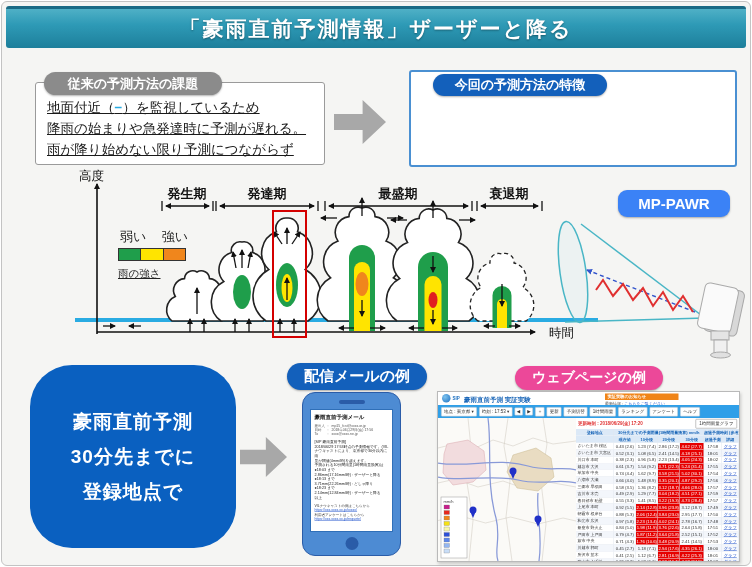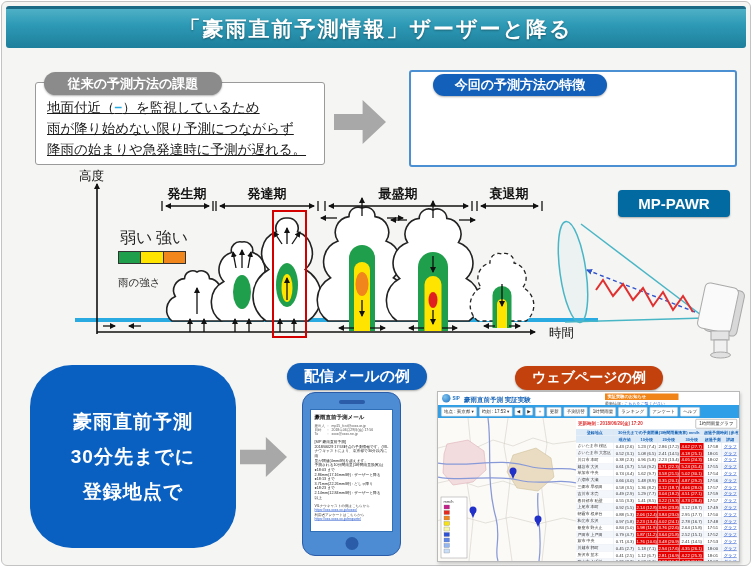--- a/index.html
+++ b/index.html
@@ -36,28 +36,28 @@
   
   #cloud-svg{position:absolute;left:75px;top:168px;width:500px;height:184px;}
   .cyanline{position:absolute;left:75px;top:318px;width:523px;height:4px;background:#29abe2;}
   .axis-x-label{position:absolute;left:549px;top:325px;font-size:12.5px;color:#111;}
   svg text.stage{font-size:13px;font-weight:bold;fill:#111;text-anchor:middle;font-family:"Liberation Sans",sans-serif;}
   svg text.axlab{font-size:12.5px;fill:#111;font-family:"Liberation Sans",sans-serif;}
   .cl{fill:#fff;stroke:#222;stroke-width:1.6;}
   .cl.dash{stroke-dasharray:4 3;stroke-width:1.3;}
   .redbox{position:absolute;left:272px;top:210px;width:31px;height:124px;border:2.5px solid #d40000;}
   .rain-legend{position:absolute;left:118px;top:228px;width:72px;}
-  .rl-top{display:flex;justify-content:space-between;font-size:16px;color:#222;padding:0 2px;}
+  .rl-top{display:flex;justify-content:space-between;font-size:13px;color:#222;padding:0 2px;}
   .rl-bar{display:flex;margin-top:2px;border:1px solid #333;width:66px;}
   .rl-bar i{display:block;width:22px;height:11px;border-right:1px solid #333;}
   .rl-bar i:last-child{border-right:none;}
-  .rl-cap{font-size:10.5px;color:#222;margin-top:12px;}
-
-  
-  .pill-mppawr{left:618px;top:190px;width:112px;height:27px;background:#0369a1;font-size:15px;border-radius:4px;}
+  .rl-cap{font-size:10.5px;color:#222;margin-top:6px;text-decoration:underline;}
+
+  
+  .pill-mppawr{left:618px;top:190px;width:112px;height:27px;background:#3b82f6;font-size:15px;border-radius:9px;}
   #radar-svg{position:absolute;left:555px;top:200px;width:195px;height:160px;}
 
   
   .badge{position:absolute;left:30px;top:365px;width:206px;height:183px;border-radius:42px;background:#0a60c0;
     display:flex;flex-direction:column;align-items:center;justify-content:center;gap:9px;}
   .badge .b1{color:#fff;font-size:19px;font-weight:bold;letter-spacing:1px;}
   .badge .b2{color:#fff;font-size:28px;font-weight:bold;letter-spacing:2px;}
 
   
   .pill-mail{left:287px;top:363px;width:140px;height:27px;background:#1360bb;font-size:15px;border-radius:14px;}
@@ -69,21 +69,21 @@
   .mailwrap{width:200%;height:200%;transform:scale(.5);transform-origin:0 0;padding:6px 7px;box-sizing:border-box;color:#333;}
   .mail-subject{font-size:11px;font-weight:bold;color:#111;margin-bottom:6px;}
   .mrow{display:flex;font-size:7px;line-height:8.5px;color:#555;}
   .mk{width:26px;} .mc{width:8px;} .mv{flex:1;}
   .mail-body{margin-top:6px;font-size:7.5px;line-height:9.3px;color:#222;}
   .mail-links{margin-top:7px;font-size:7px;line-height:9px;}
   .ml-label{color:#333;}
   .ml-url{color:#2255cc;text-decoration:underline;}
 
   
-  .pill-web{left:515px;top:366px;width:148px;height:24px;background:#c2410c;font-size:14px;border-radius:12px;}
+  .pill-web{left:515px;top:366px;width:148px;height:24px;background:#ec4899;font-size:14px;border-radius:12px;}
   .webpage{position:absolute;left:437px;top:391px;width:301px;height:169px;background:#fff;border:1px solid #b9b9b9;
     box-shadow:1px 2px 3px rgba(0,0,0,.18);overflow:hidden;}
   .webscale{width:602px;height:338px;transform:scale(.5);transform-origin:0 0;position:relative;background:#fff;}
   .webheader{position:absolute;left:0;top:0;width:602px;height:26px;background:#fff;}
   .weblogo-mark{position:absolute;left:8px;top:4px;width:17px;height:17px;border-radius:50%;
     background:radial-gradient(circle at 35% 35%,#7ec3ef,#1b6fc0);}
   .weblogo-text{position:absolute;left:29px;top:8px;font-size:9px;font-weight:bold;color:#1b6fc0;}
   .webtitle{position:absolute;left:52px;top:6px;font-size:13px;font-weight:bold;color:#1a66b8;}
   .webnotice{position:absolute;left:334px;top:3px;width:142px;height:13px;background:#f08418;color:#fff;
     font-size:8.5px;font-weight:bold;display:flex;align-items:center;padding-left:5px;}
@@ -119,22 +119,22 @@
   <div id="panel"></div>
 
   <div class="titlebar">
     <span>「豪雨直前予測情報」ザーザーと降る</span>
   </div>
 
   <div class="topbox box-problem">
     <div class="pill pill-gray">従来の予測方法の課題</div>
     <div class="boxtext">
       <div><span>地面付近（</span><span class="cyan-dash">−</span><span>）を監視しているため</span></div>
+      <div>降雨の始まりや急発達時に予測が遅れる。</div>
       <div>雨が降り始めない限り予測につながらず</div>
-      <div>降雨の始まりや急発達時に予測が遅れる。</div>
     </div>
   </div>
 
   <div class="garrow garrow-top"></div>
 
   <div class="topbox box-feature">
     <div class="pill pill-blue-h">今回の予測方法の特徴</div>
   </div>
 
   <div class="cyanline"></div>

